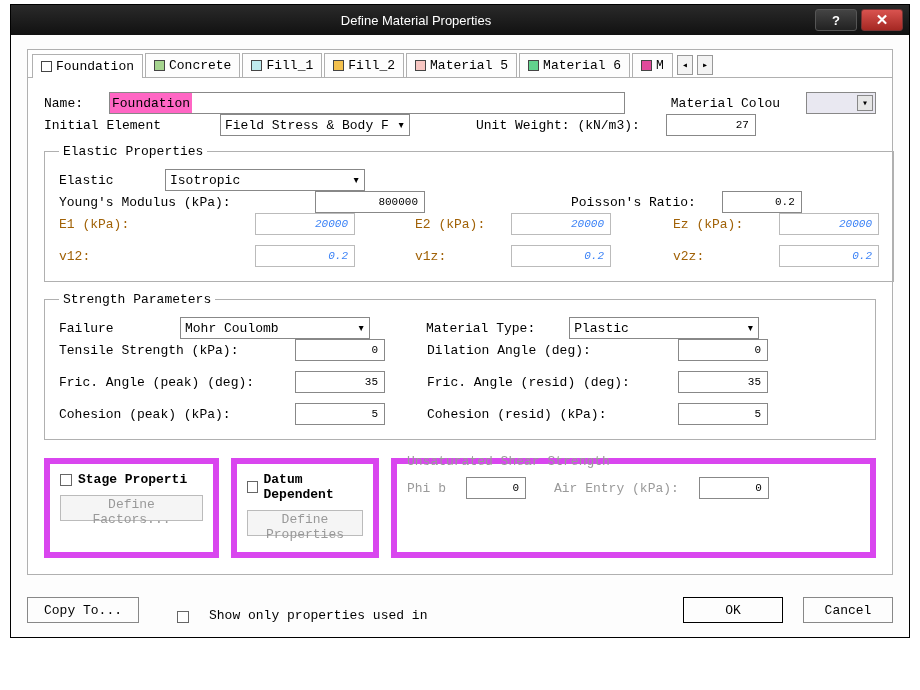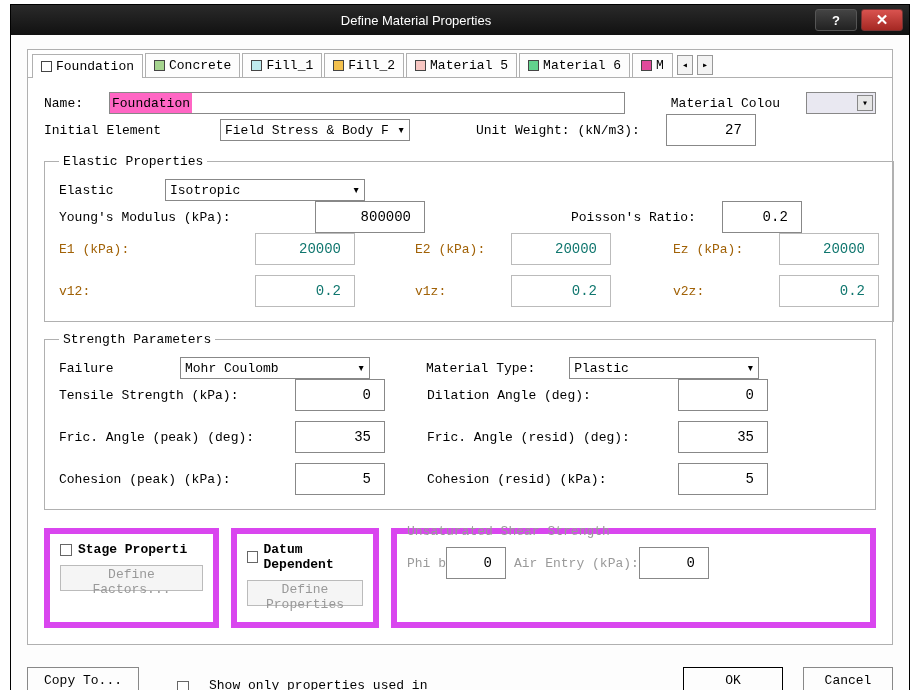--- a/index.html
+++ b/index.html
@@ -83,25 +83,25 @@
   }
   .tabbody {
     border: 1px solid #b0b0b0;
     padding: 14px 16px 16px 16px;
     background:#fff;
   }
   .row { display:flex; align-items:center; gap:26px; }
   .row label { white-space:nowrap; }
   input[type=text] {
     font-family: inherit;
-    font-size: 14px;
+    font-size: 11px;
     border: 1px solid #888;
-    padding: 2px 13px;
+    padding: 2px 6px;
     text-align: right;
-    height: 32px;
+    height: 22px;
     background:#fff;
   }
   select, .fake-select {
     font-family: inherit;
     font-size: 13px;
     border: 1px solid #888;
     padding: 1px 4px;
     height: 22px;
     background:#fff;
   }
@@ -117,21 +117,21 @@
   legend { padding: 0 4px; font-size:13px; }
   .grid {
     display:grid;
     grid-template-columns: 190px 100px 48px 90px 100px 50px 100px 100px;
     row-gap:10px;
     column-gap:6px;
     align-items:center;
   }
   .grid .lab { white-space:nowrap; }
   .grid .dis { color:#a16207; }
-  .grid input.dis-input { color:#0f766e; background:#fff; border:1px solid #bbb;}
+  .grid input.dis-input { color:#3b82f6; background:#fff; border:1px solid #bbb;font-style:italic;}
   .strength-grid {
     display:grid;
     grid-template-columns: 230px 90px 30px 245px 90px;
     row-gap:10px;
     column-gap:6px;
     align-items:center;
   }
   .bottom-boxes {
     display:flex; gap:12px; margin-top:18px;
   }
@@ -338,21 +338,21 @@
         </div>
         <div class="box datum">
           <div class="chklabel">
             <span class="chkbox"></span>
             <span>Datum Dependent</span>
           </div>
           <button class="ghostbtn">Define Properties</button>
         </div>
         <div class="box unsat">
           <div style="margin-top:-18px;margin-bottom:8px;color:#9a9a9a">Unsaturated Shear Strength</div>
-          <div class="row" style="margin:0;gap:0">
+          <div class="row" style="margin:0;gap:20px">
             <span>Phi b</span>
             <input class="dis-input" type="text" style="width: 60px;" value="0">
             <span style="margin-left:8px">Air Entry (kPa):</span>
             <input class="dis-input" type="text" style="width: 70px;" value="0">
           </div>
         </div>
       </div>
 
     </div>
   </div>

